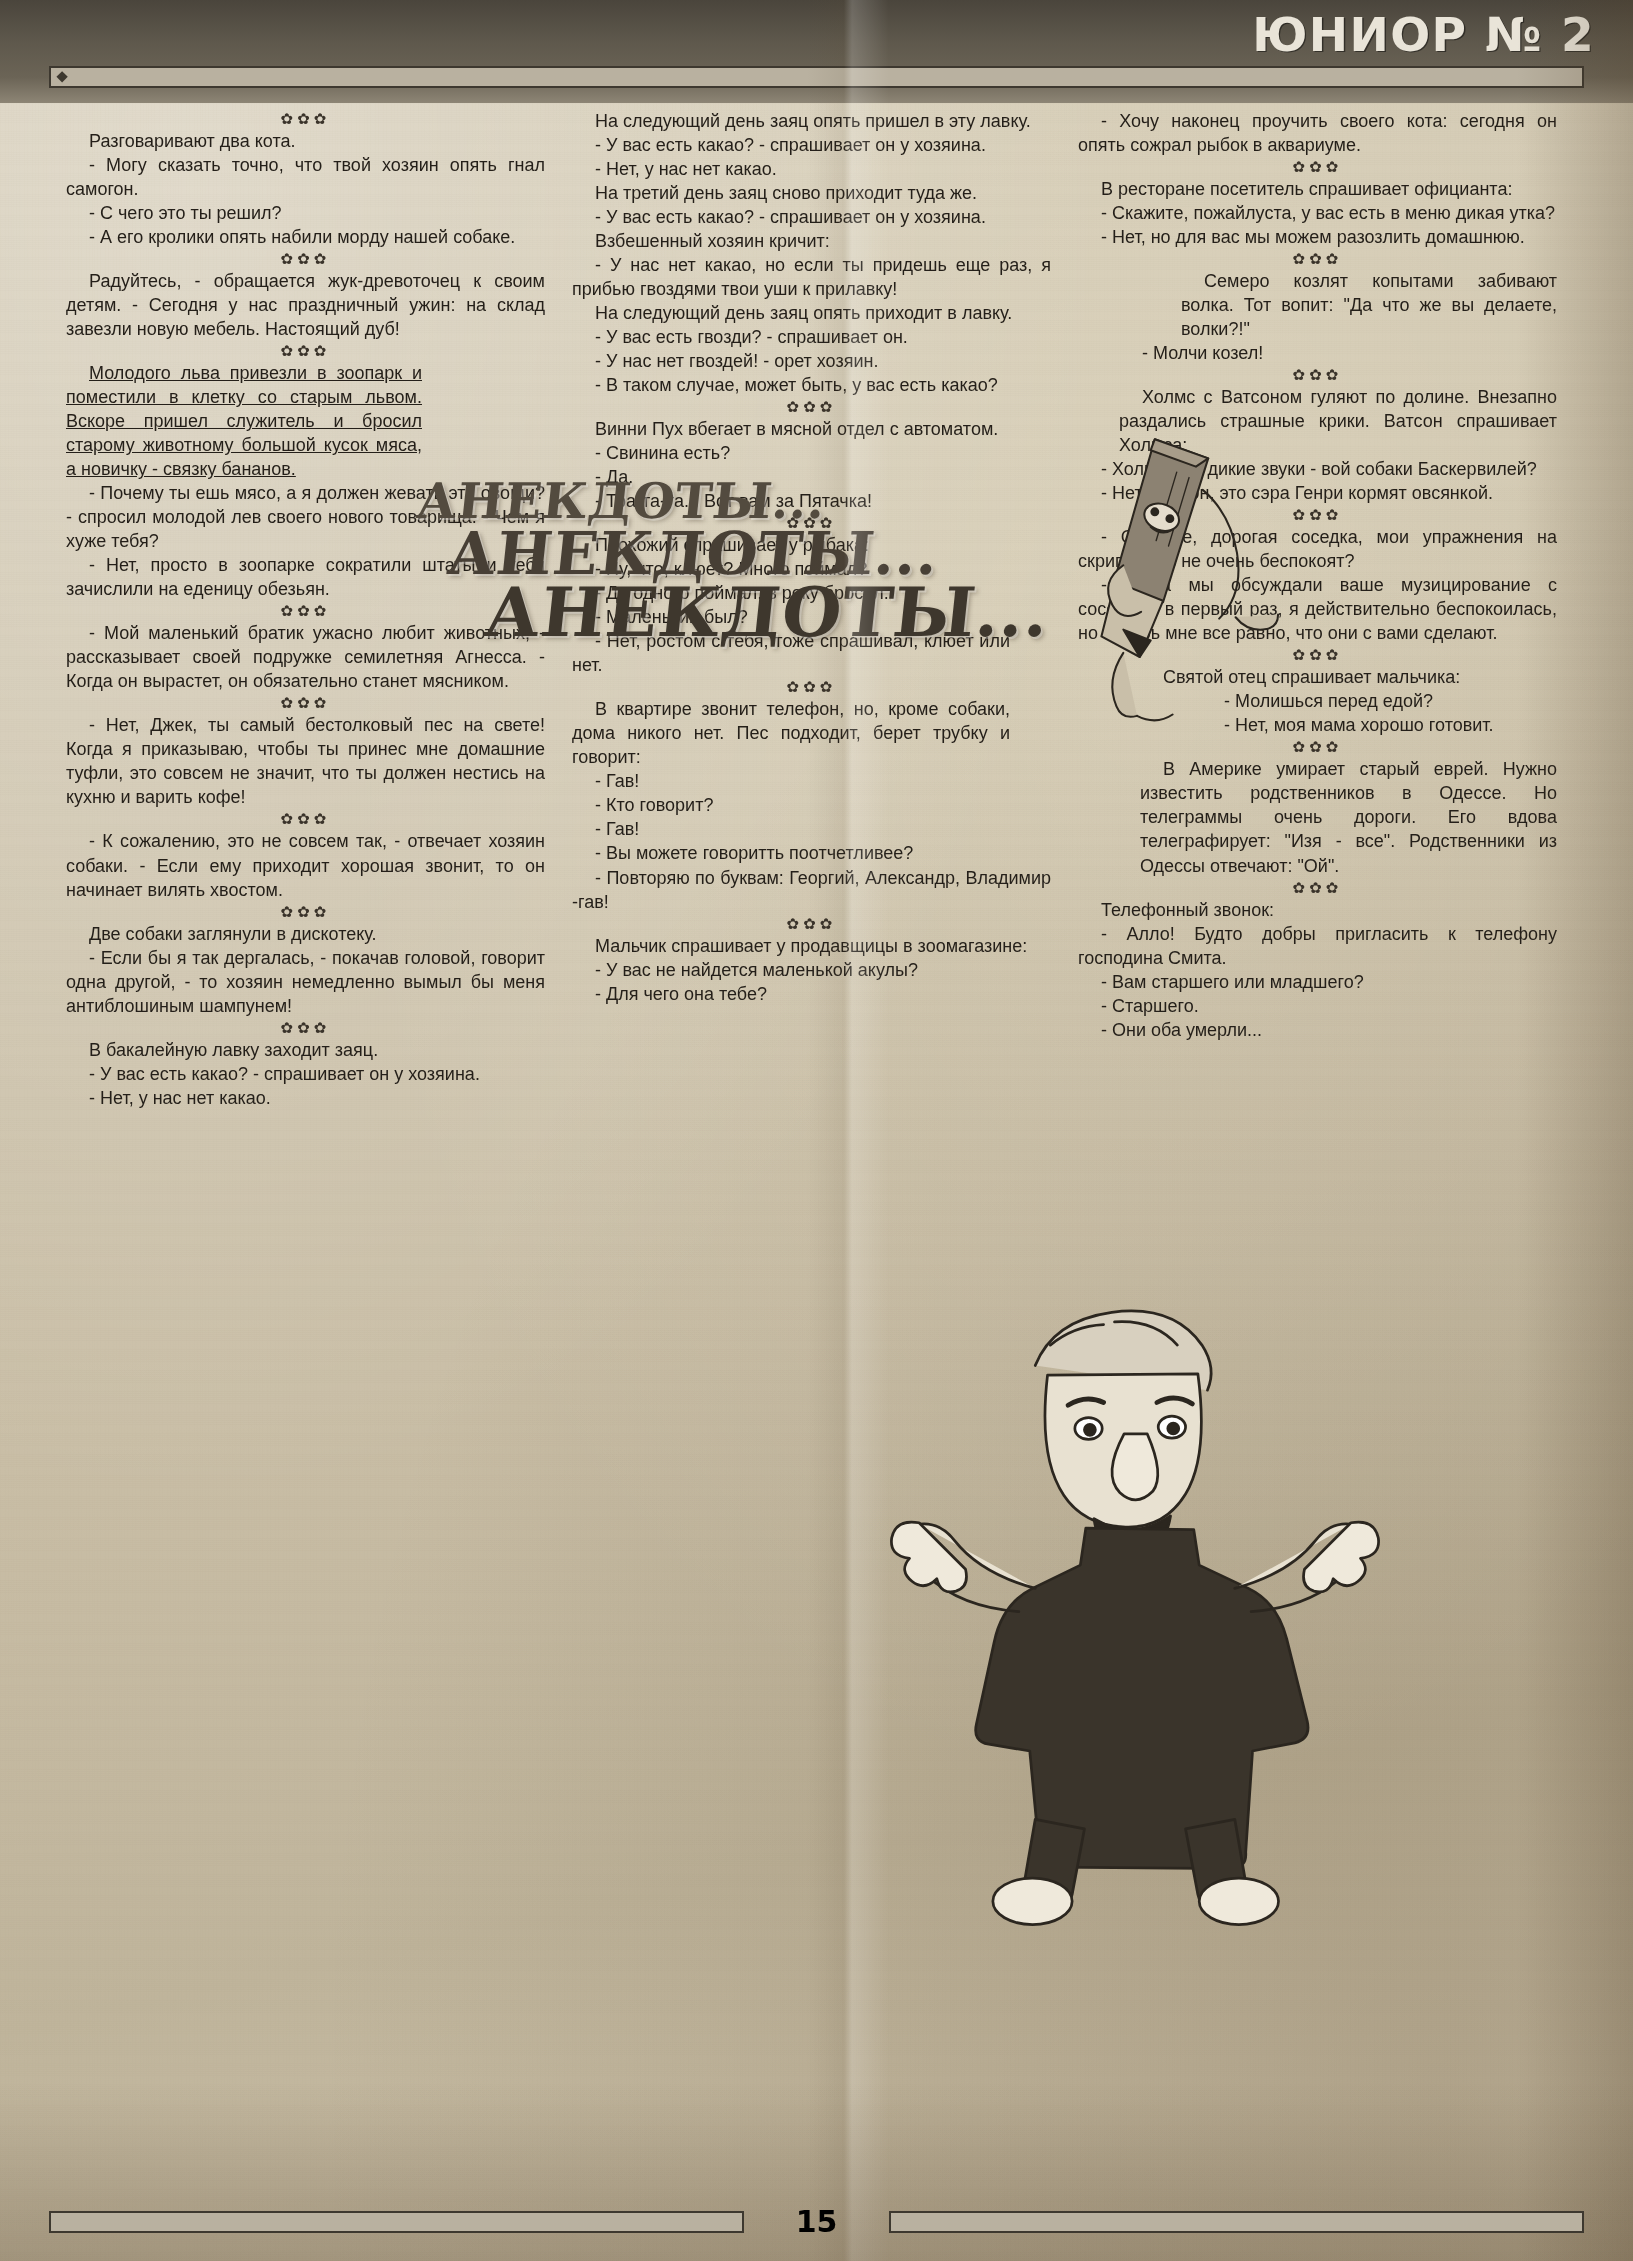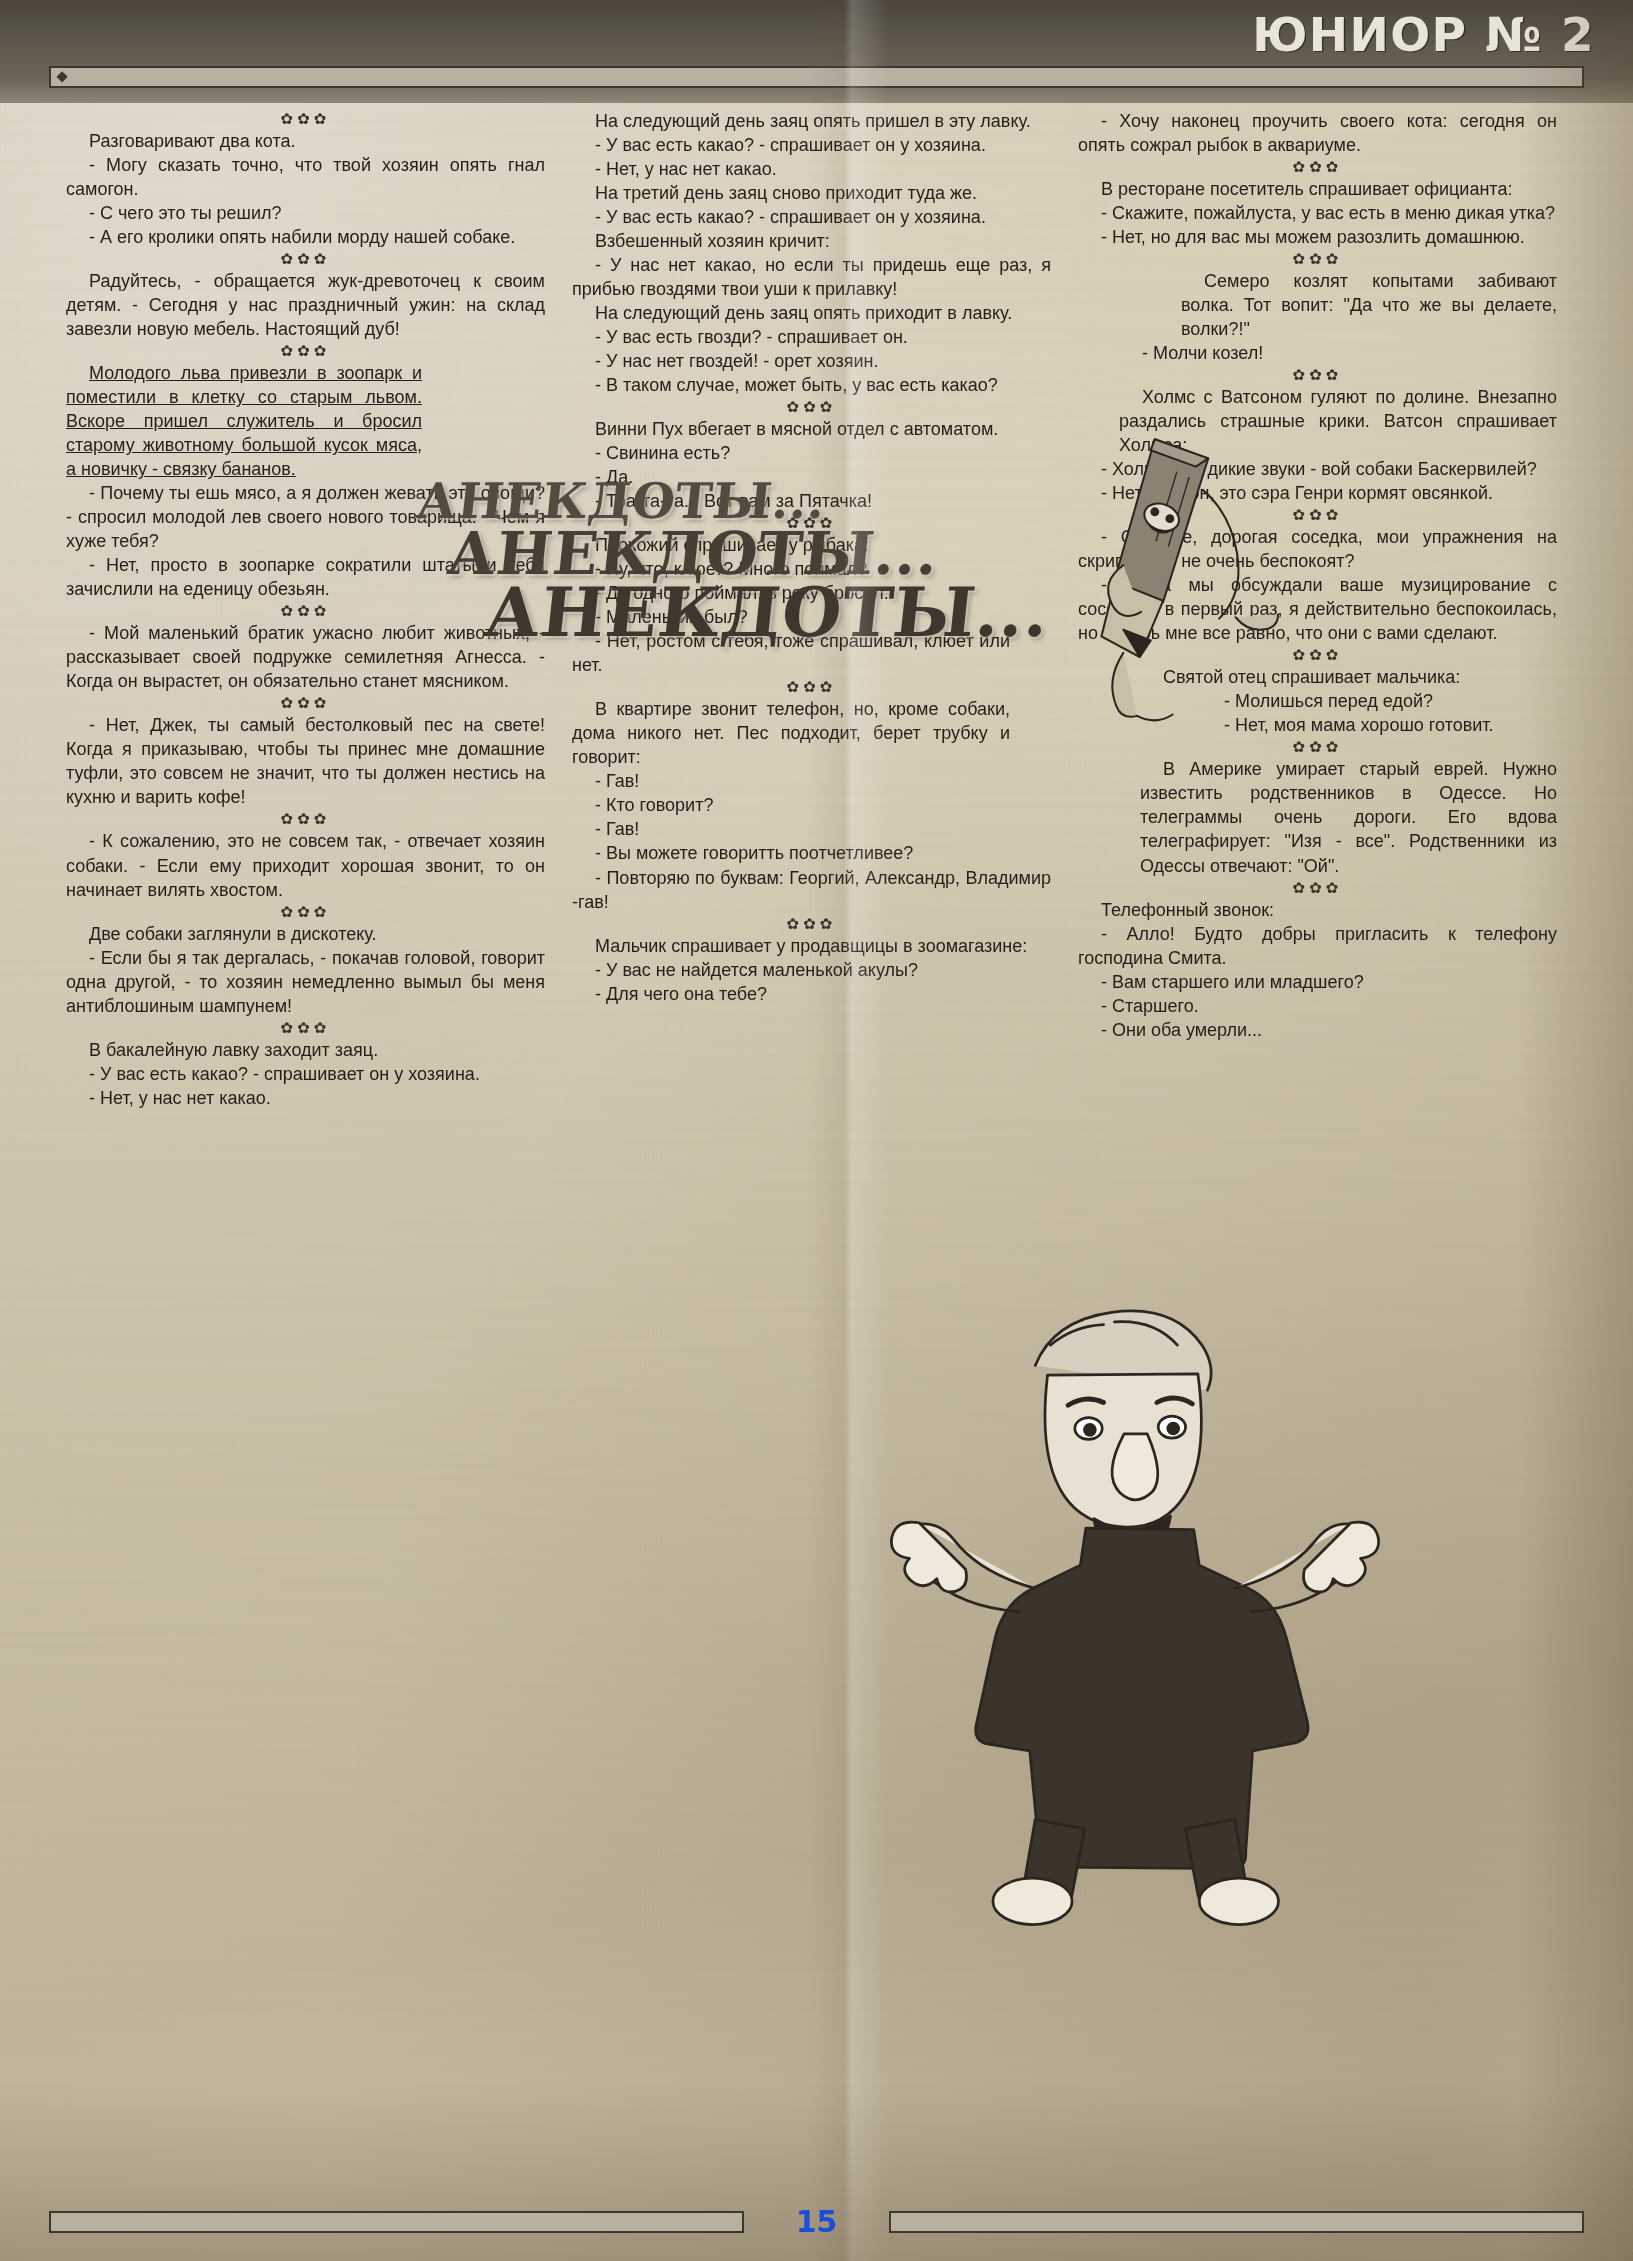--- a/index.html
+++ b/index.html
@@ -68,21 +68,21 @@
   .footer{
     position:absolute;left:49px;right:49px;bottom:30px;height:23px;
   }
   .footer .bar{
     position:absolute;top:2.7px;height:18px;border:2.7px solid #3d382f;background:#b9b1a0;
   }
   .footer .bar.left{left:0;width:691px;}
   .footer .bar.right{right:0;width:691px;}
   .footer .pageno{
     position:absolute;left:50%;transform:translateX(-50%);top:-4.1px;
-    font-size:30px;font-weight:bold;color:#1d4ed8;
+    font-size:30px;font-weight:bold;color:#000000;
     font-family:"DejaVu Sans",sans-serif;
   }
 
   
   .cols{
     position:absolute;left:66px;right:66px;top:109px;bottom:82px;
   }
   .col{
     position:absolute;top:0;bottom:0;width:479px;
     color:#241f19;

